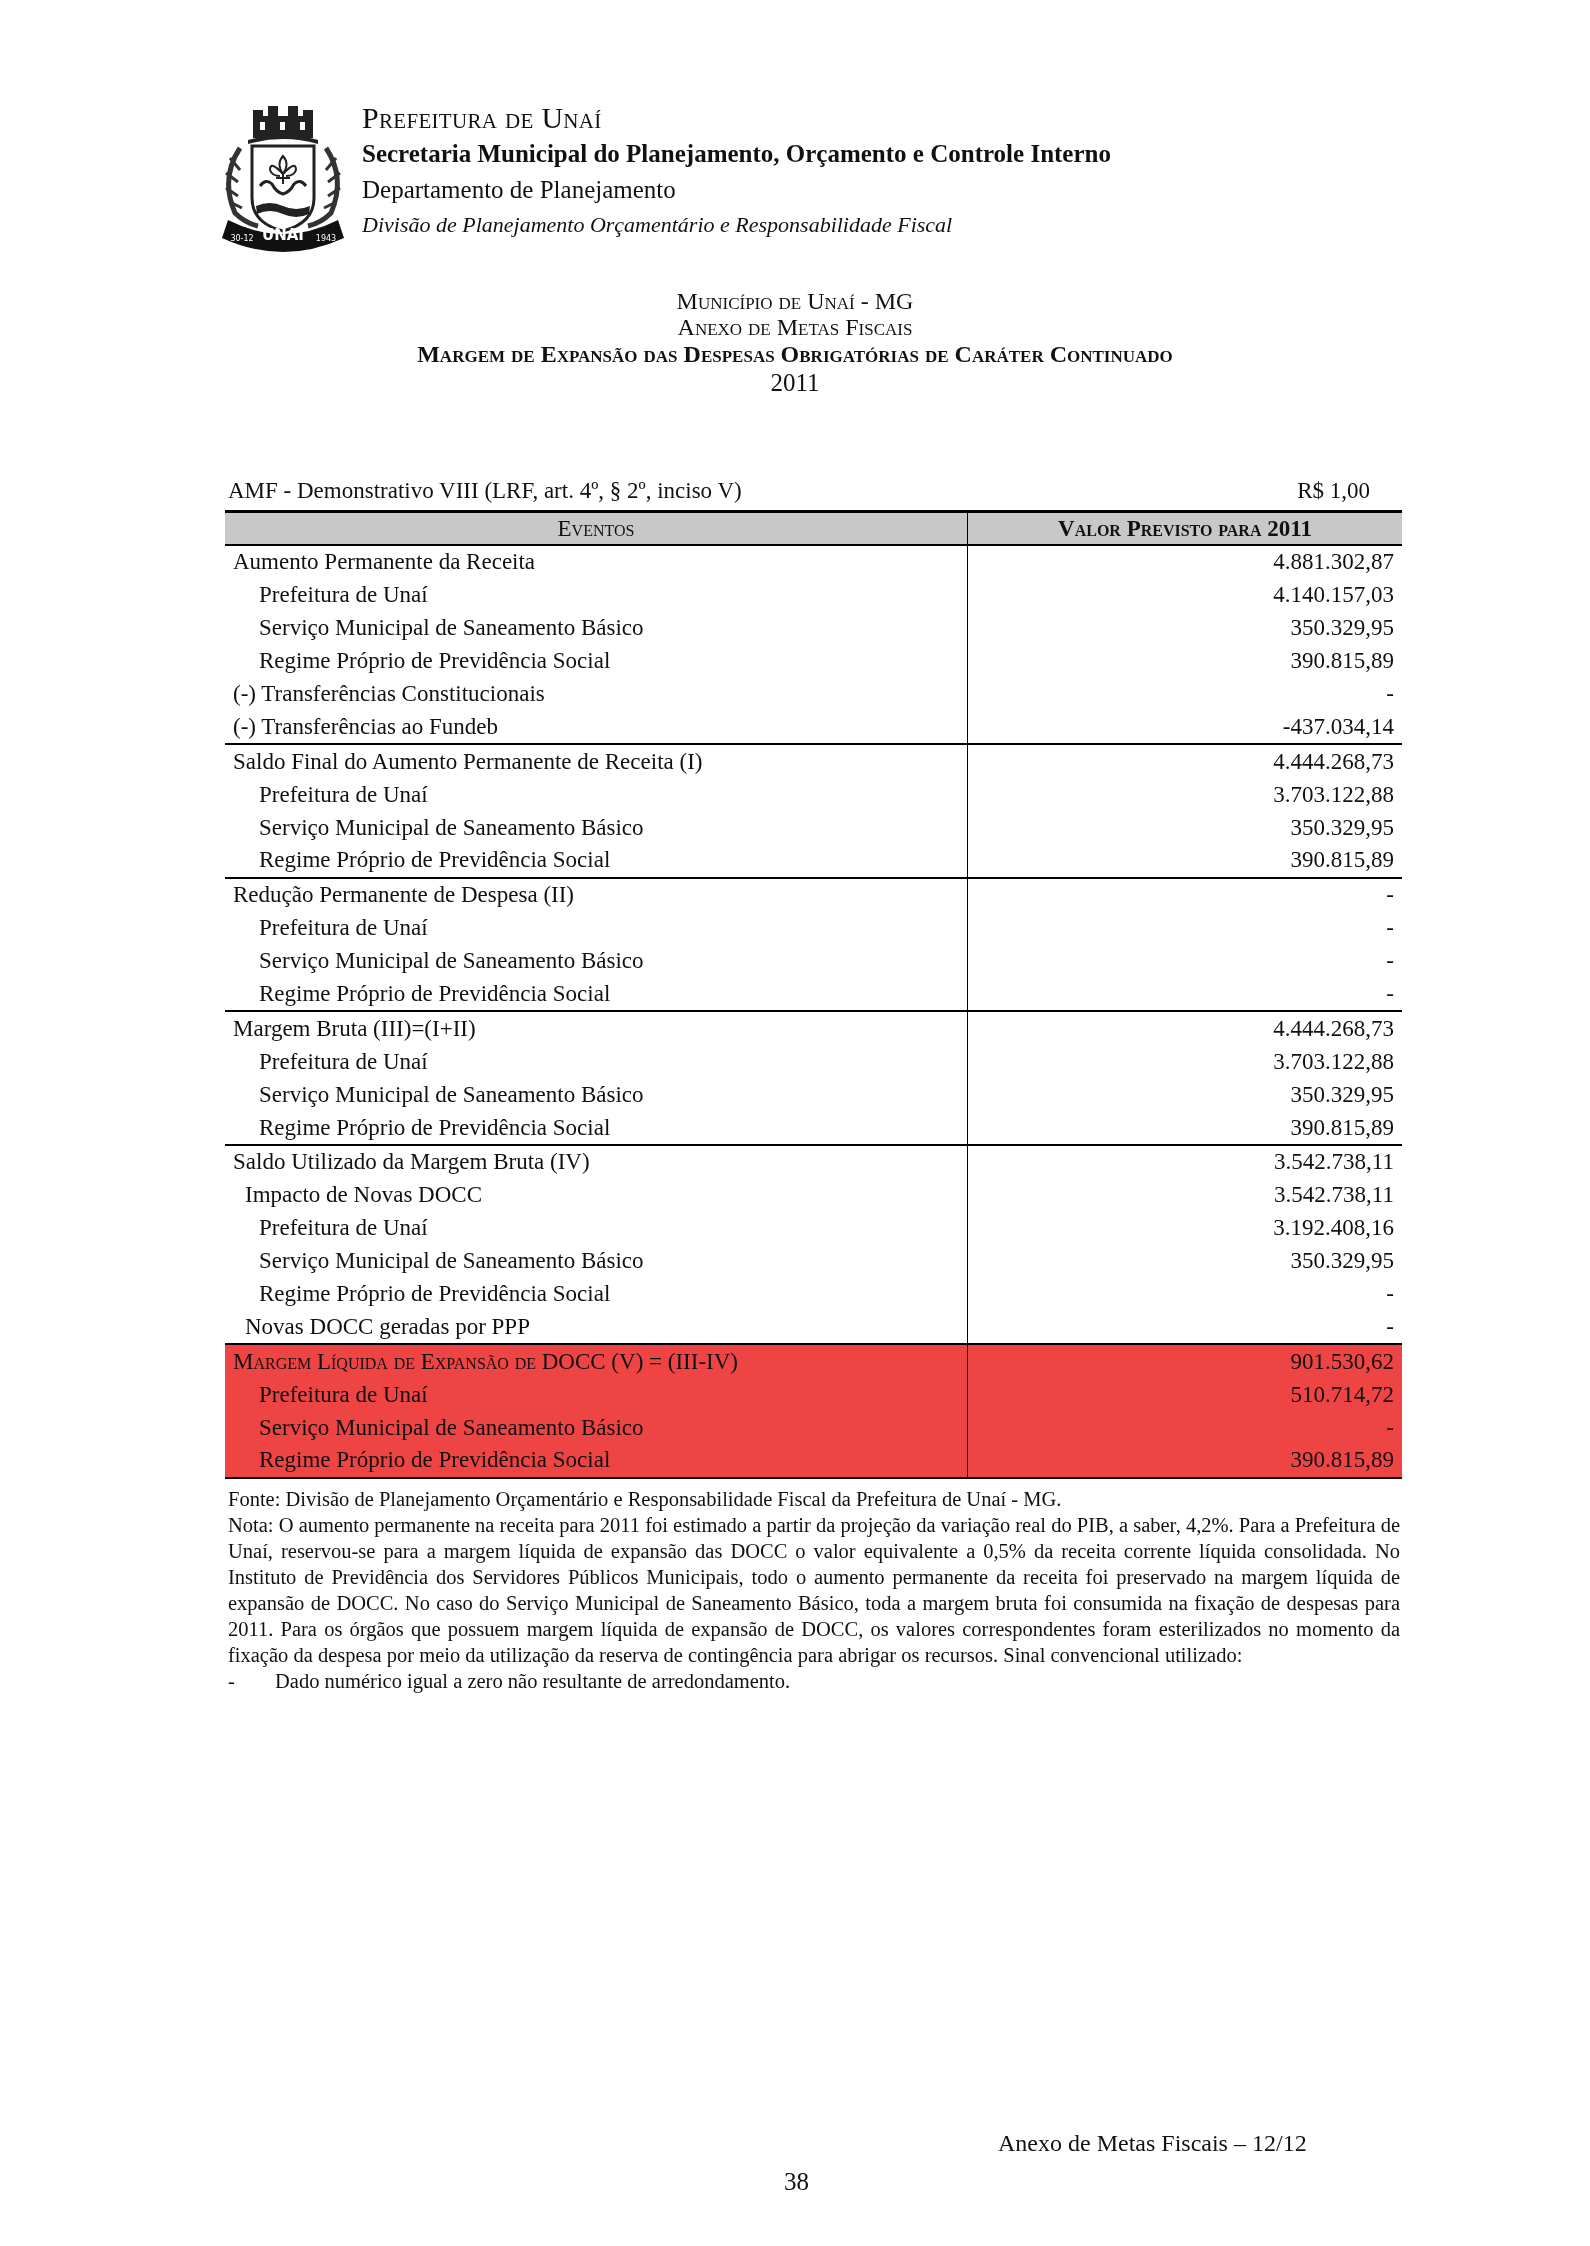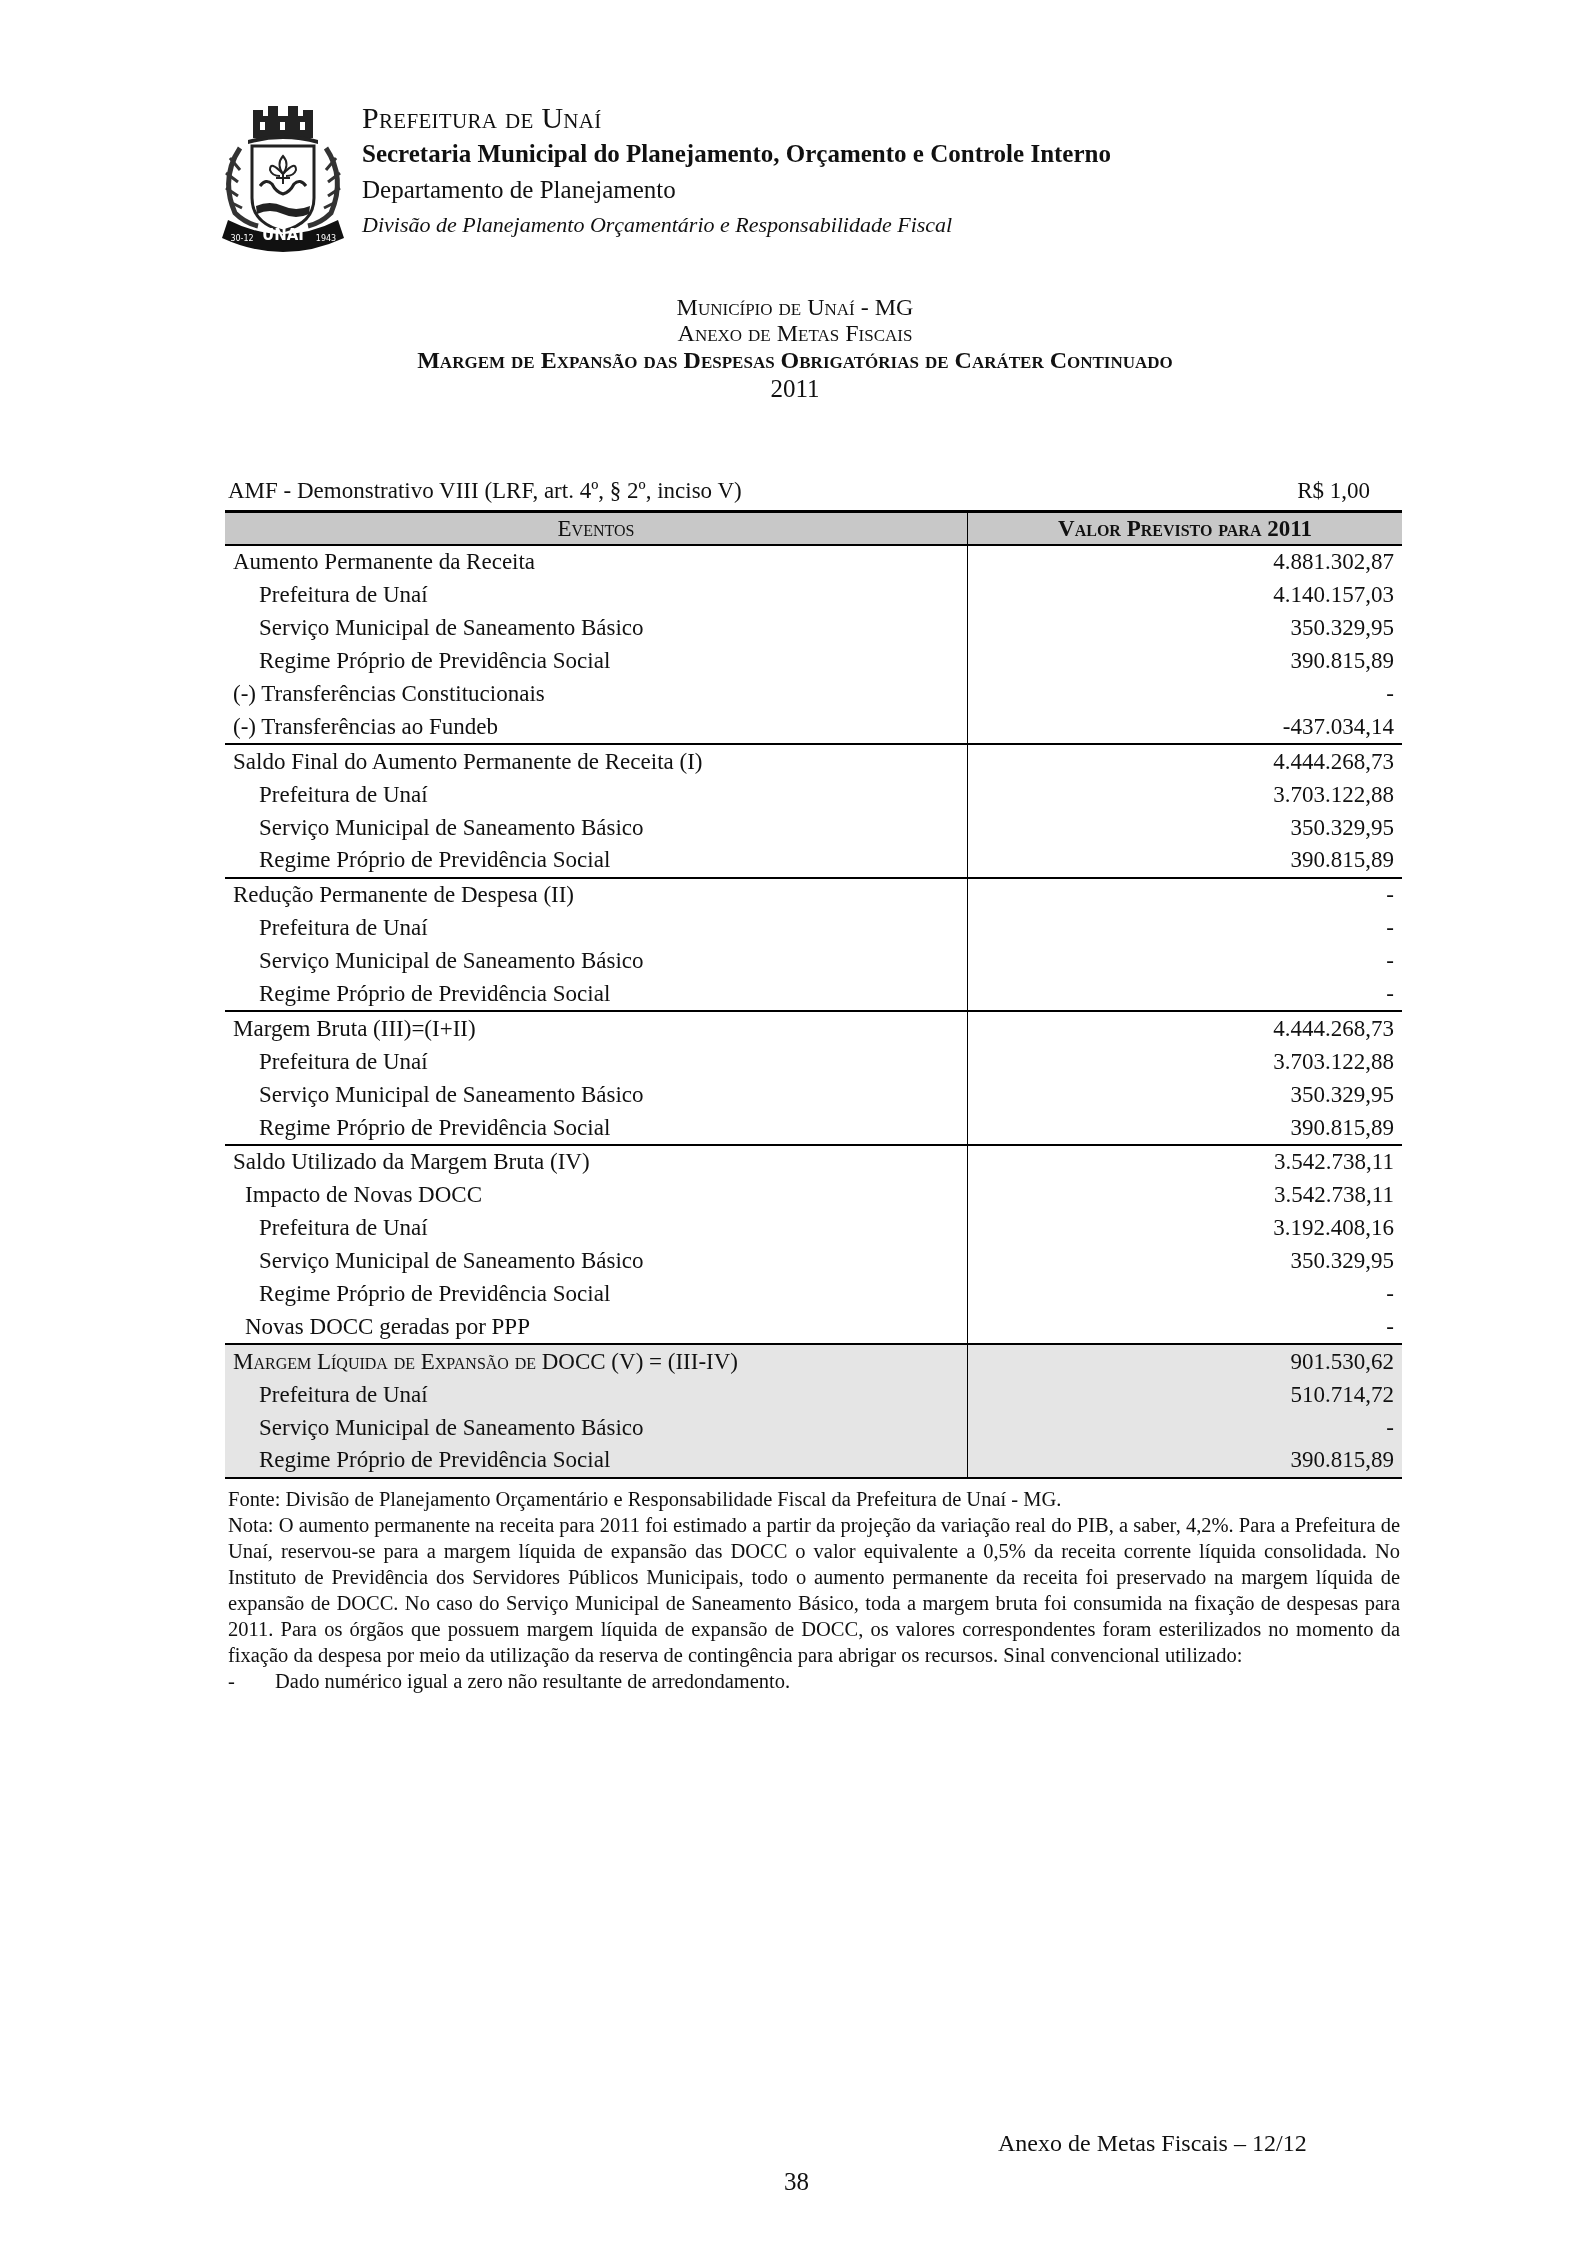--- a/index.html
+++ b/index.html
@@ -8,21 +8,21 @@
     font-family: "Liberation Serif", "DejaVu Serif", serif; color: #111;
   }
   .letterhead { position: absolute; left: 210px; top: 98px; width: 1200px; height: 170px; }
   .emblem { position: absolute; left: 0; top: 0; width: 146px; height: 165px; }
   .lh-text { position: absolute; left: 152px; top: 2px; }
   .lh-title { font-size: 30px; font-variant: small-caps; letter-spacing: 0.3px; line-height: 36px; }
   .lh-secretaria { font-size: 25px; font-weight: bold; line-height: 36px; }
   .lh-depto { font-size: 25px; line-height: 36px; }
   .lh-divisao { font-size: 22px; font-style: italic; line-height: 34px; }
 
-  .titles { position: absolute; left: 0; width: 1590px; top: 294px; text-align: center; }
+  .titles { position: absolute; left: 0; width: 1590px; top: 288px; text-align: center; }
   .titles div { font-size: 24px; line-height: 26px; font-variant: small-caps; }
   .titles .main { font-weight: bold; font-size: 24px; line-height: 28px; }
   .titles .year { font-variant: normal; font-size: 25px; line-height: 30px; }
 
   .demo-row { position: absolute; left: 228px; top: 478px; width: 1172px; font-size: 23px; }
   .demo-row .right { position: absolute; right: 30px; top: 0; }
 
   table.amf {
     position: absolute; left: 225px; top: 510px; width: 1177px;
     border-collapse: collapse; font-size: 23px;
@@ -32,21 +32,21 @@
     height: 31px; padding: 0; border-top: 3px solid #000; border-bottom: 2px solid #000;
   }
   table.amf th.val { font-weight: bold; }
   table.amf td { padding: 0 8px; height: 32.9px; line-height: 32px; white-space: nowrap; margin-left: 19px; }
   table.amf td.label { width: 700px; border-right: 1.5px solid #000; }
   table.amf td.value { text-align: right; }
   table.amf th.ev { border-right: 1.5px solid #000; font-family: Liberation Serif, serif; }
   .ind1 { padding-left: 34px !important; }
   .ind-half { padding-left: 20px !important; }
   tr.group-start td { border-top: 2.5px solid #000; }
-  tr.shaded td { background: #e5e5e5; }
+  tr.shaded td { background: #ef4444; }
   tr.last td { border-bottom: 2.5px solid #000; }
   .sc { font-variant: small-caps; }
 
   .notes { position: absolute; left: 228px; top: 1486px; width: 1172px; font-size: 20.5px; line-height: 26px; text-align: justify; }
   .notes p { margin: 0; }
   .notes .dash-item { display: flex; }
   .notes .dash-item .dash { width: 47px; }
 
   .footer-right { position: absolute; left: 998px; top: 2130px; font-size: 24px; }
   .page-num { position: absolute; left: 784px; top: 2168px; font-size: 25px; }

